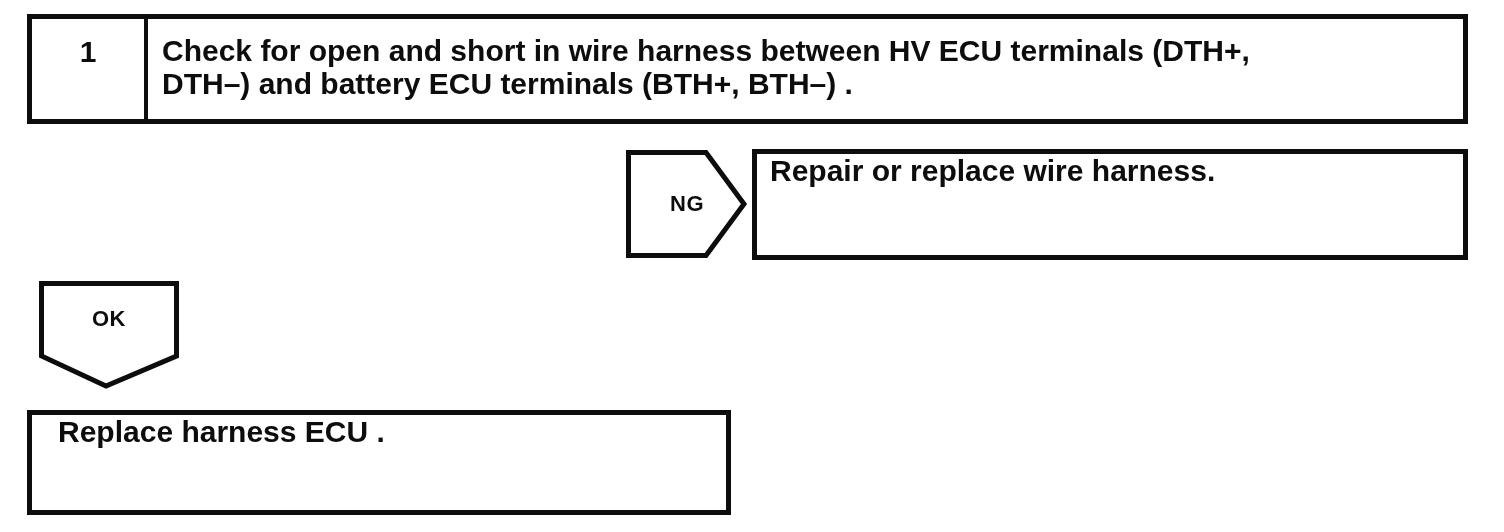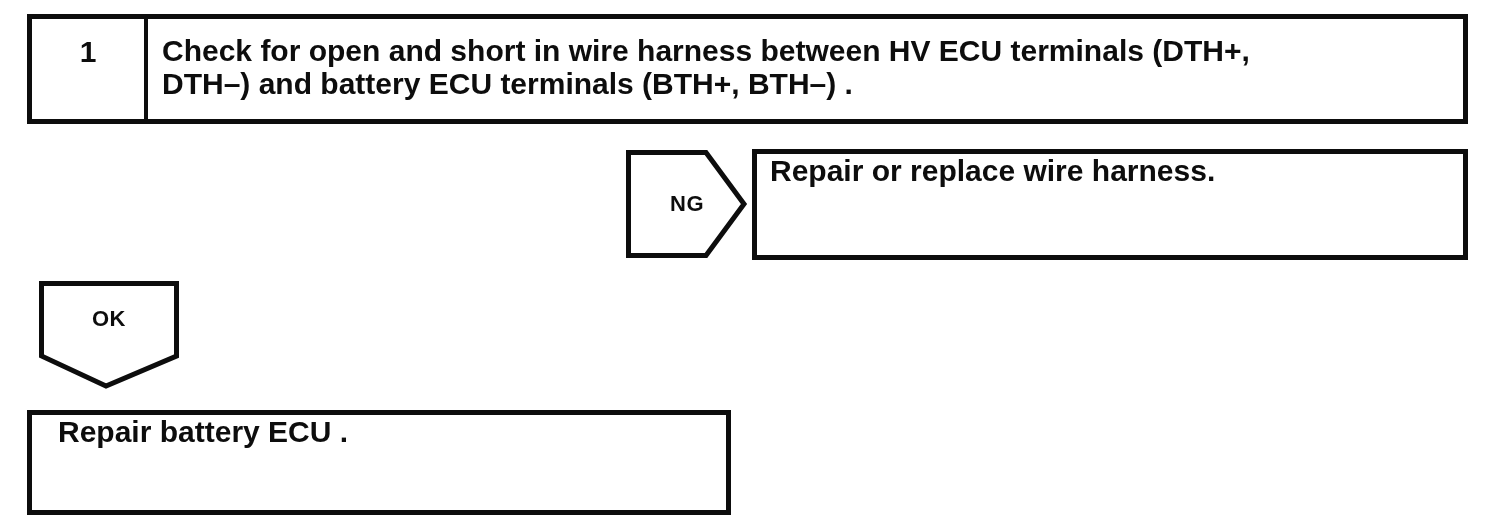--- a/index.html
+++ b/index.html
@@ -140,16 +140,16 @@
   </div>
 
   <div class="shape ok-shape">
     <svg width="140" height="108" viewBox="0 0 140 108">
       <polygon points="2.5,2.5 137.5,2.5 137.5,75 67,105 2.5,75"></polygon>
     </svg>
     <span class="shape-label">OK</span>
   </div>
 
   <div class="box action-box replace-box">
-    <span>Repair battery ECU .</span>
+    <span>Replace harness ECU .</span>
   </div>
 
 </div>
 
 </body></html>

